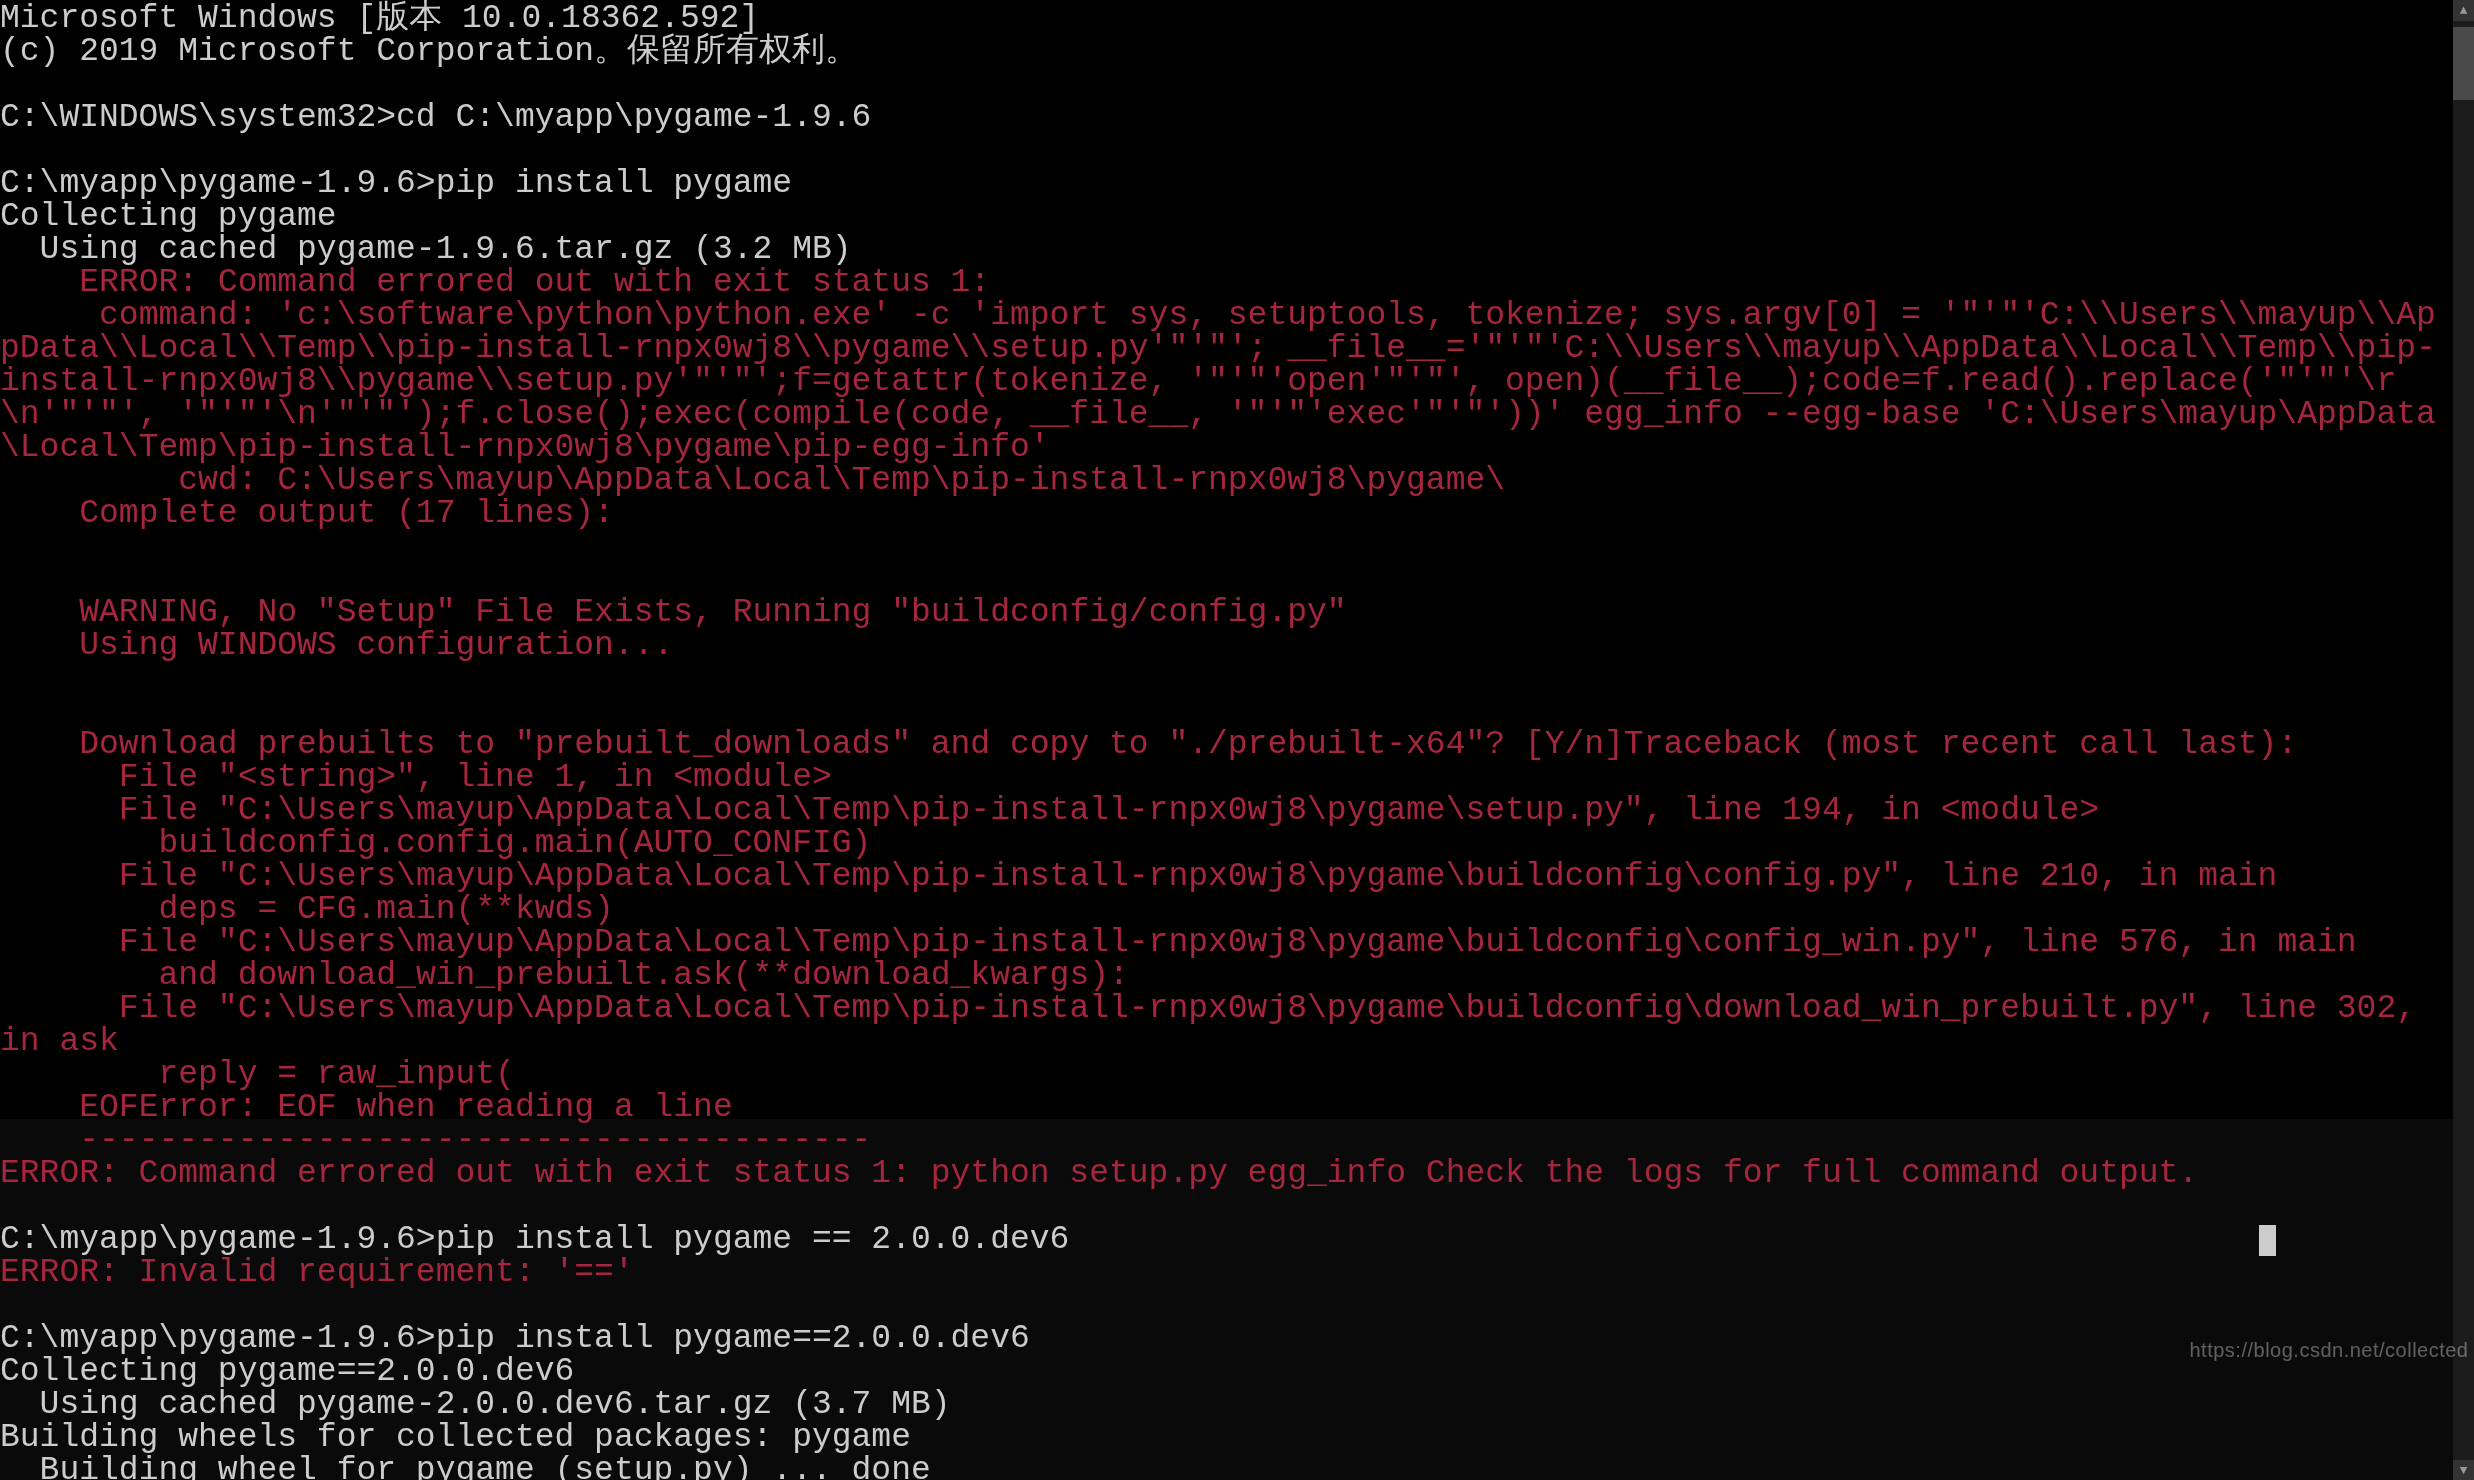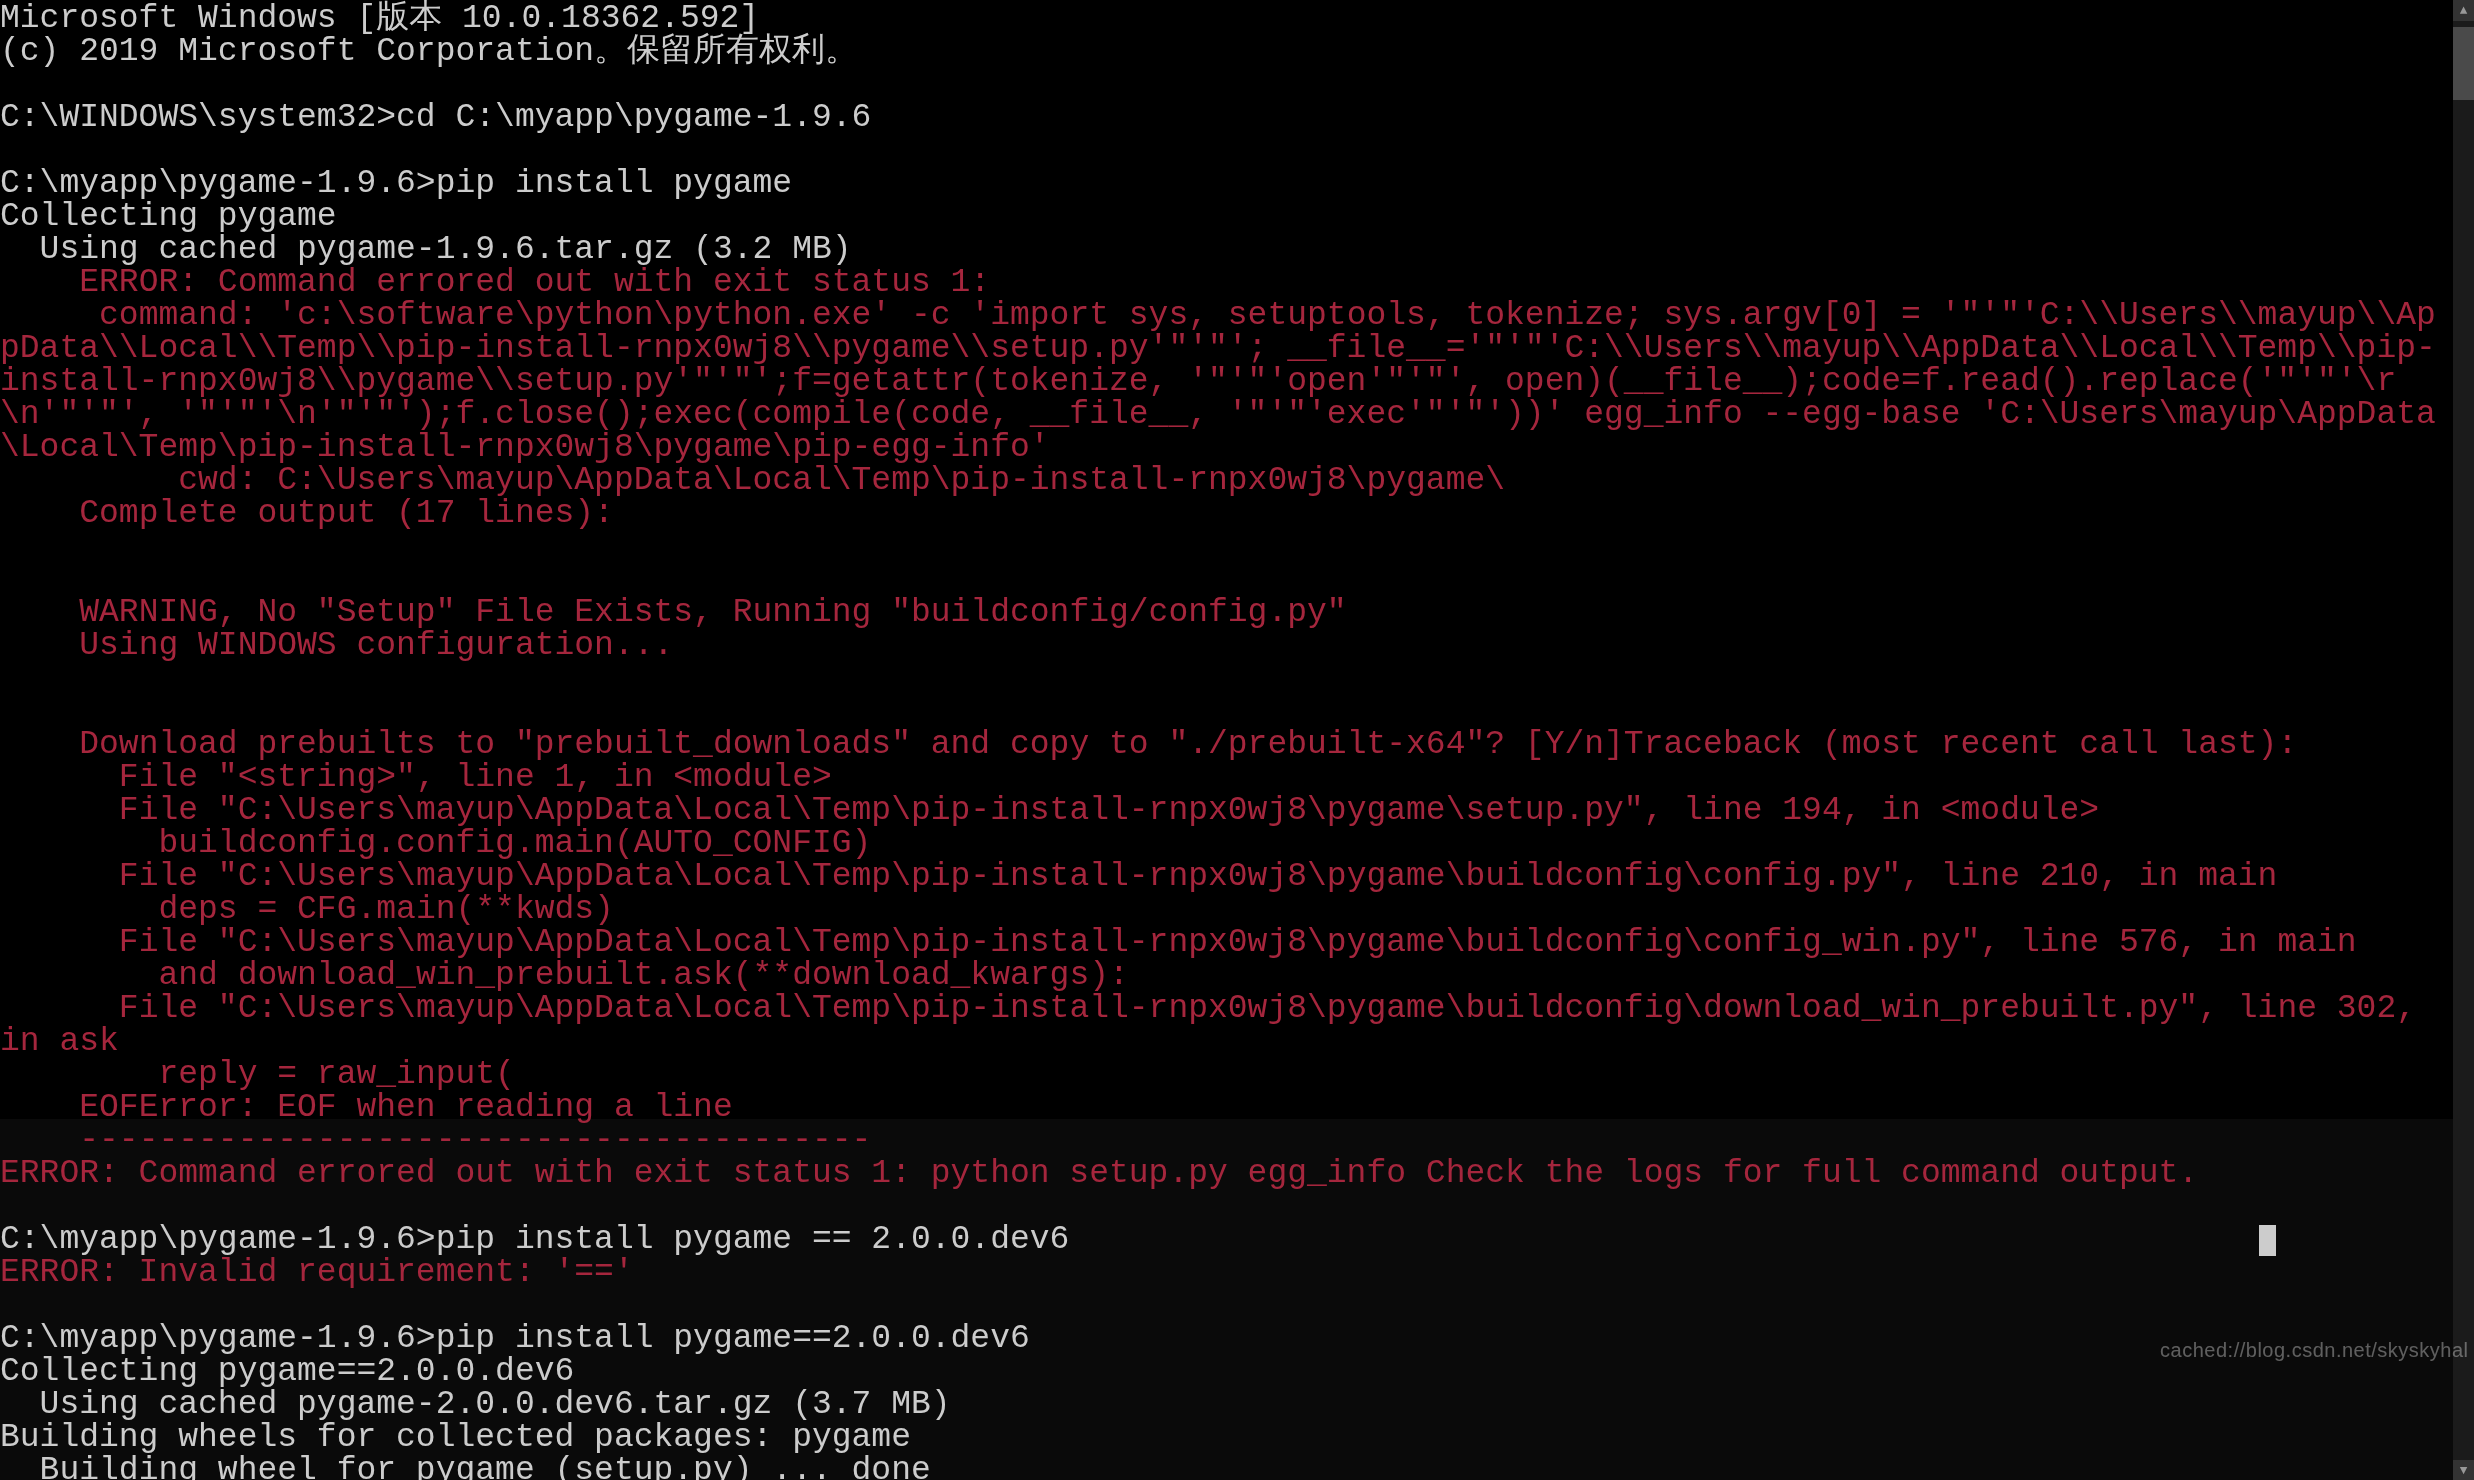--- a/index.html
+++ b/index.html
@@ -81,14 +81,14 @@
 <body>
 
 <div class="console" id="console"><span class="line ">Microsoft Windows [版本 10.0.18362.592]</span><span class="line ">(c) 2019 Microsoft Corporation。保留所有权利。</span><span class="line "></span><span class="line ">C:\WINDOWS\system32&gt;cd C:\myapp\pygame-1.9.6</span><span class="line "></span><span class="line ">C:\myapp\pygame-1.9.6&gt;pip install pygame</span><span class="line ">Collecting pygame</span><span class="line ">  Using cached pygame-1.9.6.tar.gz (3.2 MB)</span><span class="line err">    ERROR: Command errored out with exit status 1:</span><span class="line err">     command: 'c:\software\python\python.exe' -c 'import sys, setuptools, tokenize; sys.argv[0] = '"'"'C:\\Users\\mayup\\AppData\\Local\\Temp\\pip-install-rnpx0wj8\\pygame\\setup.py'"'"'; __file__='"'"'C:\\Users\\mayup\\AppData\\Local\\Temp\\pip-install-rnpx0wj8\\pygame\\setup.py'"'"';f=getattr(tokenize, '"'"'open'"'"', open)(__file__);code=f.read().replace('"'"'\r\n'"'"', '"'"'\n'"'"');f.close();exec(compile(code, __file__, '"'"'exec'"'"'))' egg_info --egg-base 'C:\Users\mayup\AppData\Local\Temp\pip-install-rnpx0wj8\pygame\pip-egg-info'</span><span class="line err">         cwd: C:\Users\mayup\AppData\Local\Temp\pip-install-rnpx0wj8\pygame\</span><span class="line err">    Complete output (17 lines):</span><span class="line err"></span><span class="line err"></span><span class="line err">    WARNING, No "Setup" File Exists, Running "buildconfig/config.py"</span><span class="line err">    Using WINDOWS configuration...</span><span class="line err"></span><span class="line err"></span><span class="line err">    Download prebuilts to "prebuilt_downloads" and copy to "./prebuilt-x64"? [Y/n]Traceback (most recent call last):</span><span class="line err">      File "&lt;string&gt;", line 1, in &lt;module&gt;</span><span class="line err">      File "C:\Users\mayup\AppData\Local\Temp\pip-install-rnpx0wj8\pygame\setup.py", line 194, in &lt;module&gt;</span><span class="line err">        buildconfig.config.main(AUTO_CONFIG)</span><span class="line err">      File "C:\Users\mayup\AppData\Local\Temp\pip-install-rnpx0wj8\pygame\buildconfig\config.py", line 210, in main</span><span class="line err">        deps = CFG.main(**kwds)</span><span class="line err">      File "C:\Users\mayup\AppData\Local\Temp\pip-install-rnpx0wj8\pygame\buildconfig\config_win.py", line 576, in main</span><span class="line err">        and download_win_prebuilt.ask(**download_kwargs):</span><span class="line err">      File "C:\Users\mayup\AppData\Local\Temp\pip-install-rnpx0wj8\pygame\buildconfig\download_win_prebuilt.py", line 302, in ask</span><span class="line err">        reply = raw_input(</span><span class="line err">    EOFError: EOF when reading a line</span><span class="line err">    ----------------------------------------</span><span class="line err">ERROR: Command errored out with exit status 1: python setup.py egg_info Check the logs for full command output.</span><span class="line "></span><span class="line ">C:\myapp\pygame-1.9.6&gt;pip install pygame == 2.0.0.dev6                                                            <span class="cursor"></span></span><span class="line err">ERROR: Invalid requirement: '=='</span><span class="line "></span><span class="line ">C:\myapp\pygame-1.9.6&gt;pip install pygame==2.0.0.dev6</span><span class="line ">Collecting pygame==2.0.0.dev6</span><span class="line ">  Using cached pygame-2.0.0.dev6.tar.gz (3.7 MB)</span><span class="line ">Building wheels for collected packages: pygame</span><span class="line ">  Building wheel for pygame (setup.py) ... done</span><span class="line ">  Created wheel for pygame: filename=pygame-2.0.0.dev6-cp39-cp39-win_amd64.whl size=5126047 sha256=ed06dea024f5db7ecf231bed069ec80444ef3346c15e53c03894a86faf2bdfbc</span></div>
 
 <div class="scrollbar-track">
   <div class="scroll-arrow up">▲</div>
   <div class="scrollbar-thumb"></div>
   <div class="scroll-arrow down">▼</div>
 </div>
 
-<div class="watermark">cached://blog.csdn.net/skyskyhal</div>
+<div class="watermark">https://blog.csdn.net/collected</div>
 
 
 </body></html>

